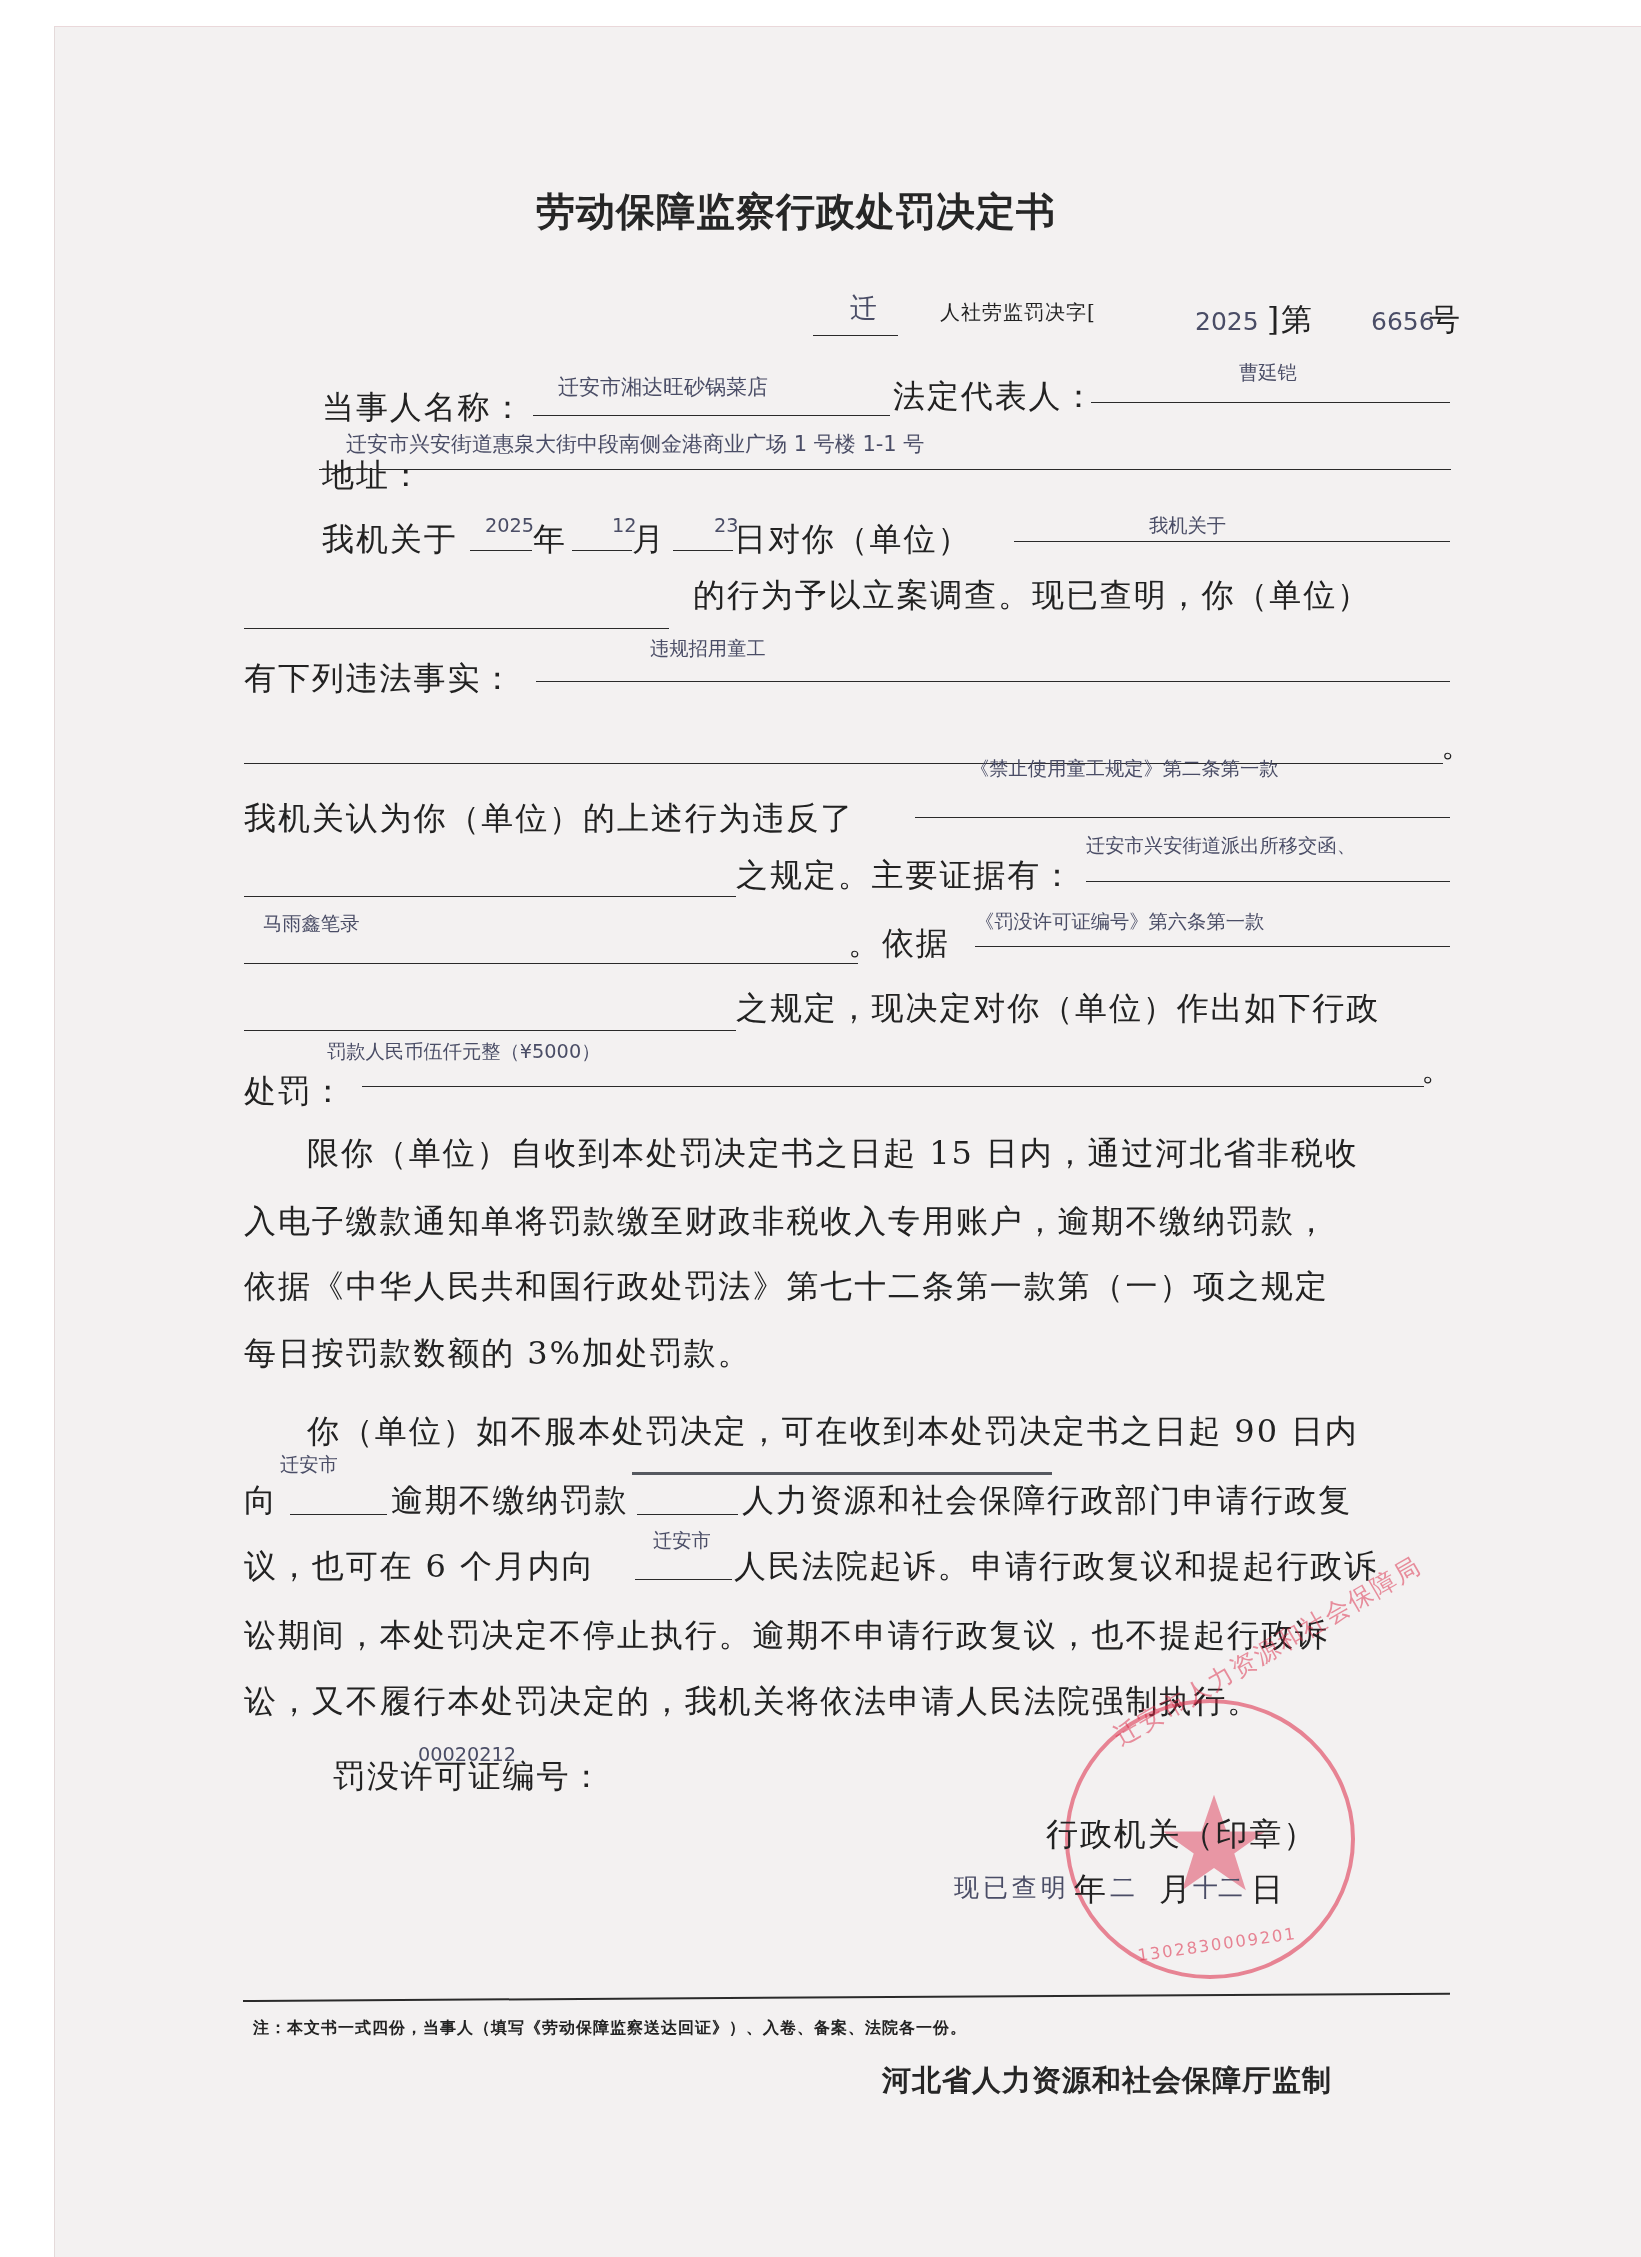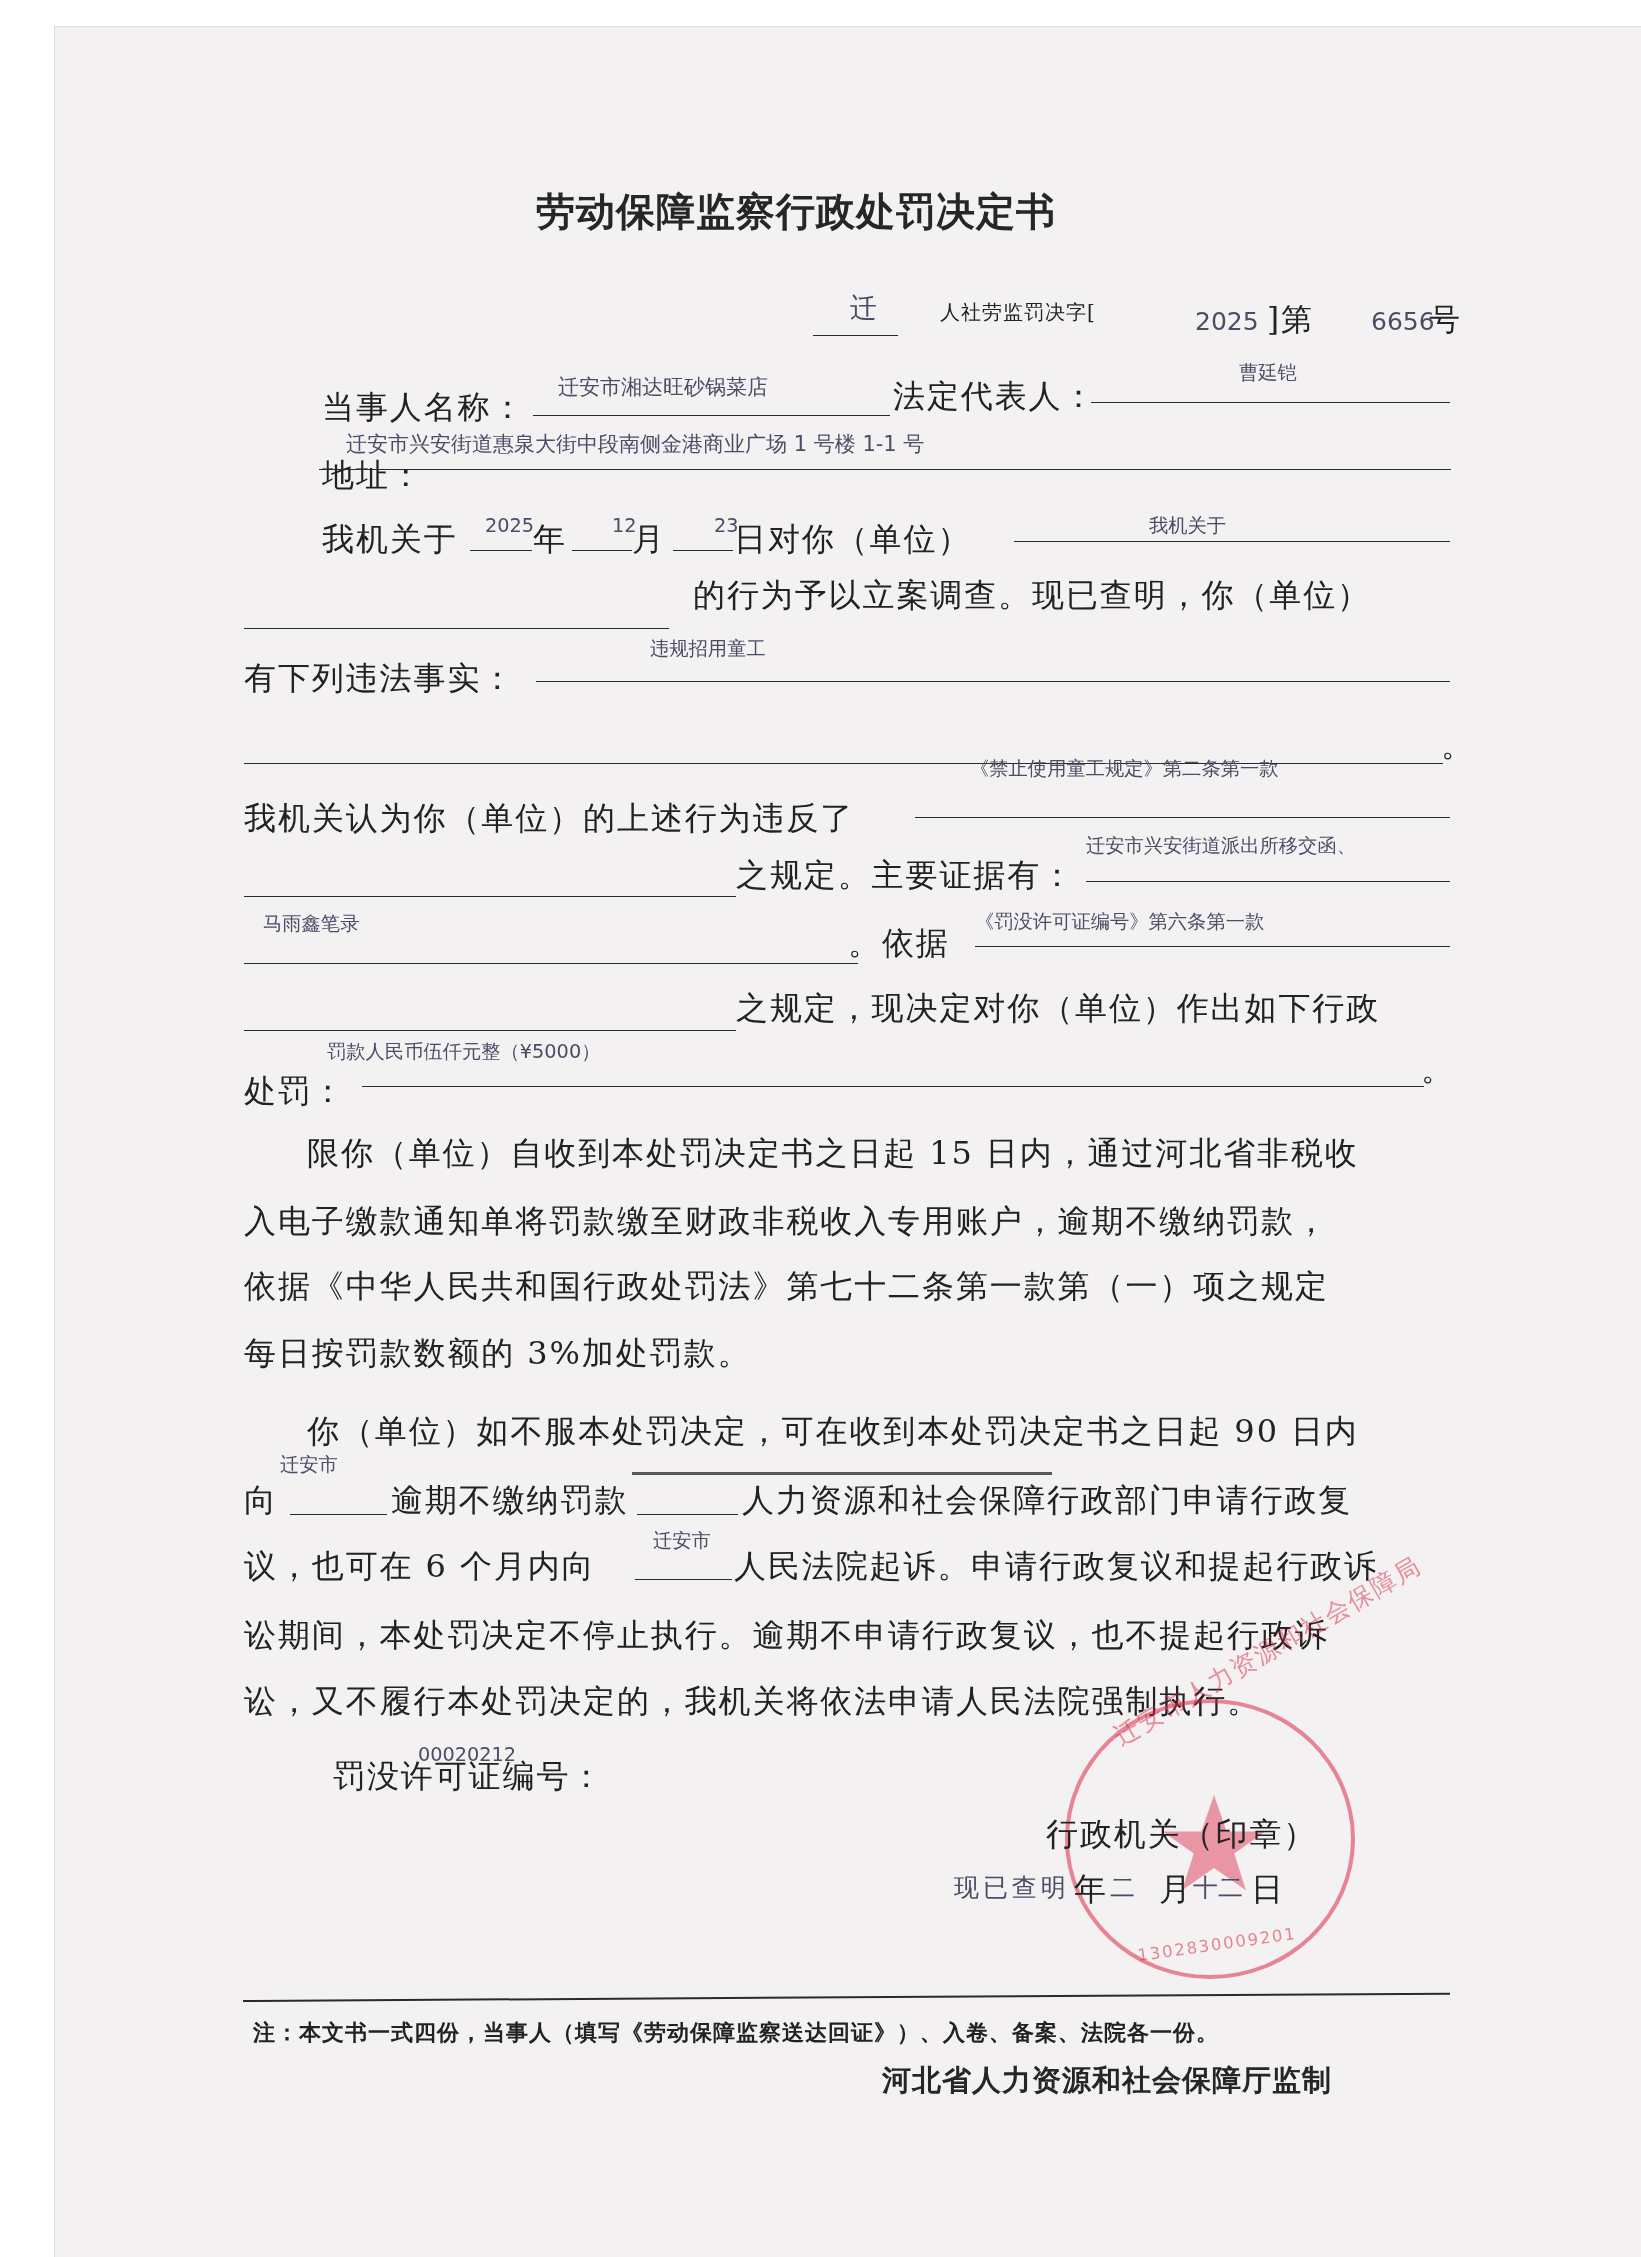--- a/index.html
+++ b/index.html
@@ -21,21 +21,21 @@
     font-weight: bold; font-size: 39px; letter-spacing: 1px; color: #262626;
   }
   .body-text { font-size: 32px; letter-spacing: 1.9px; color: #222; }
   .fill {
     font-family: "DejaVu Sans", "Liberation Sans", sans-serif;
     font-size: 21px; color: #4a4d66; letter-spacing: 0px;
   }
   .fill-sm { font-size: 19.3px; }
   .line { position: absolute; height: 0; border-top: 1.9px solid #2a2a2a; }
   .note {
-    font-family: "DejaVu Serif", serif; font-size: 22px; font-weight: bold; color: #222;
+    font-family: "DejaVu Serif", serif; font-size: 16px; font-weight: bold; color: #222;
     letter-spacing: 1px;
   }
   .footer {
     font-family: "DejaVu Sans", "Liberation Sans", sans-serif;
     font-weight: bold; font-size: 29px; color: #262626; letter-spacing: 1px;
   }
   .seal {
     position: absolute; left: 1065px; top: 1699px; width: 290px; height: 280px;
     border-radius: 50%;
     border: 4.8px solid rgba(220, 40, 70, 0.55);

